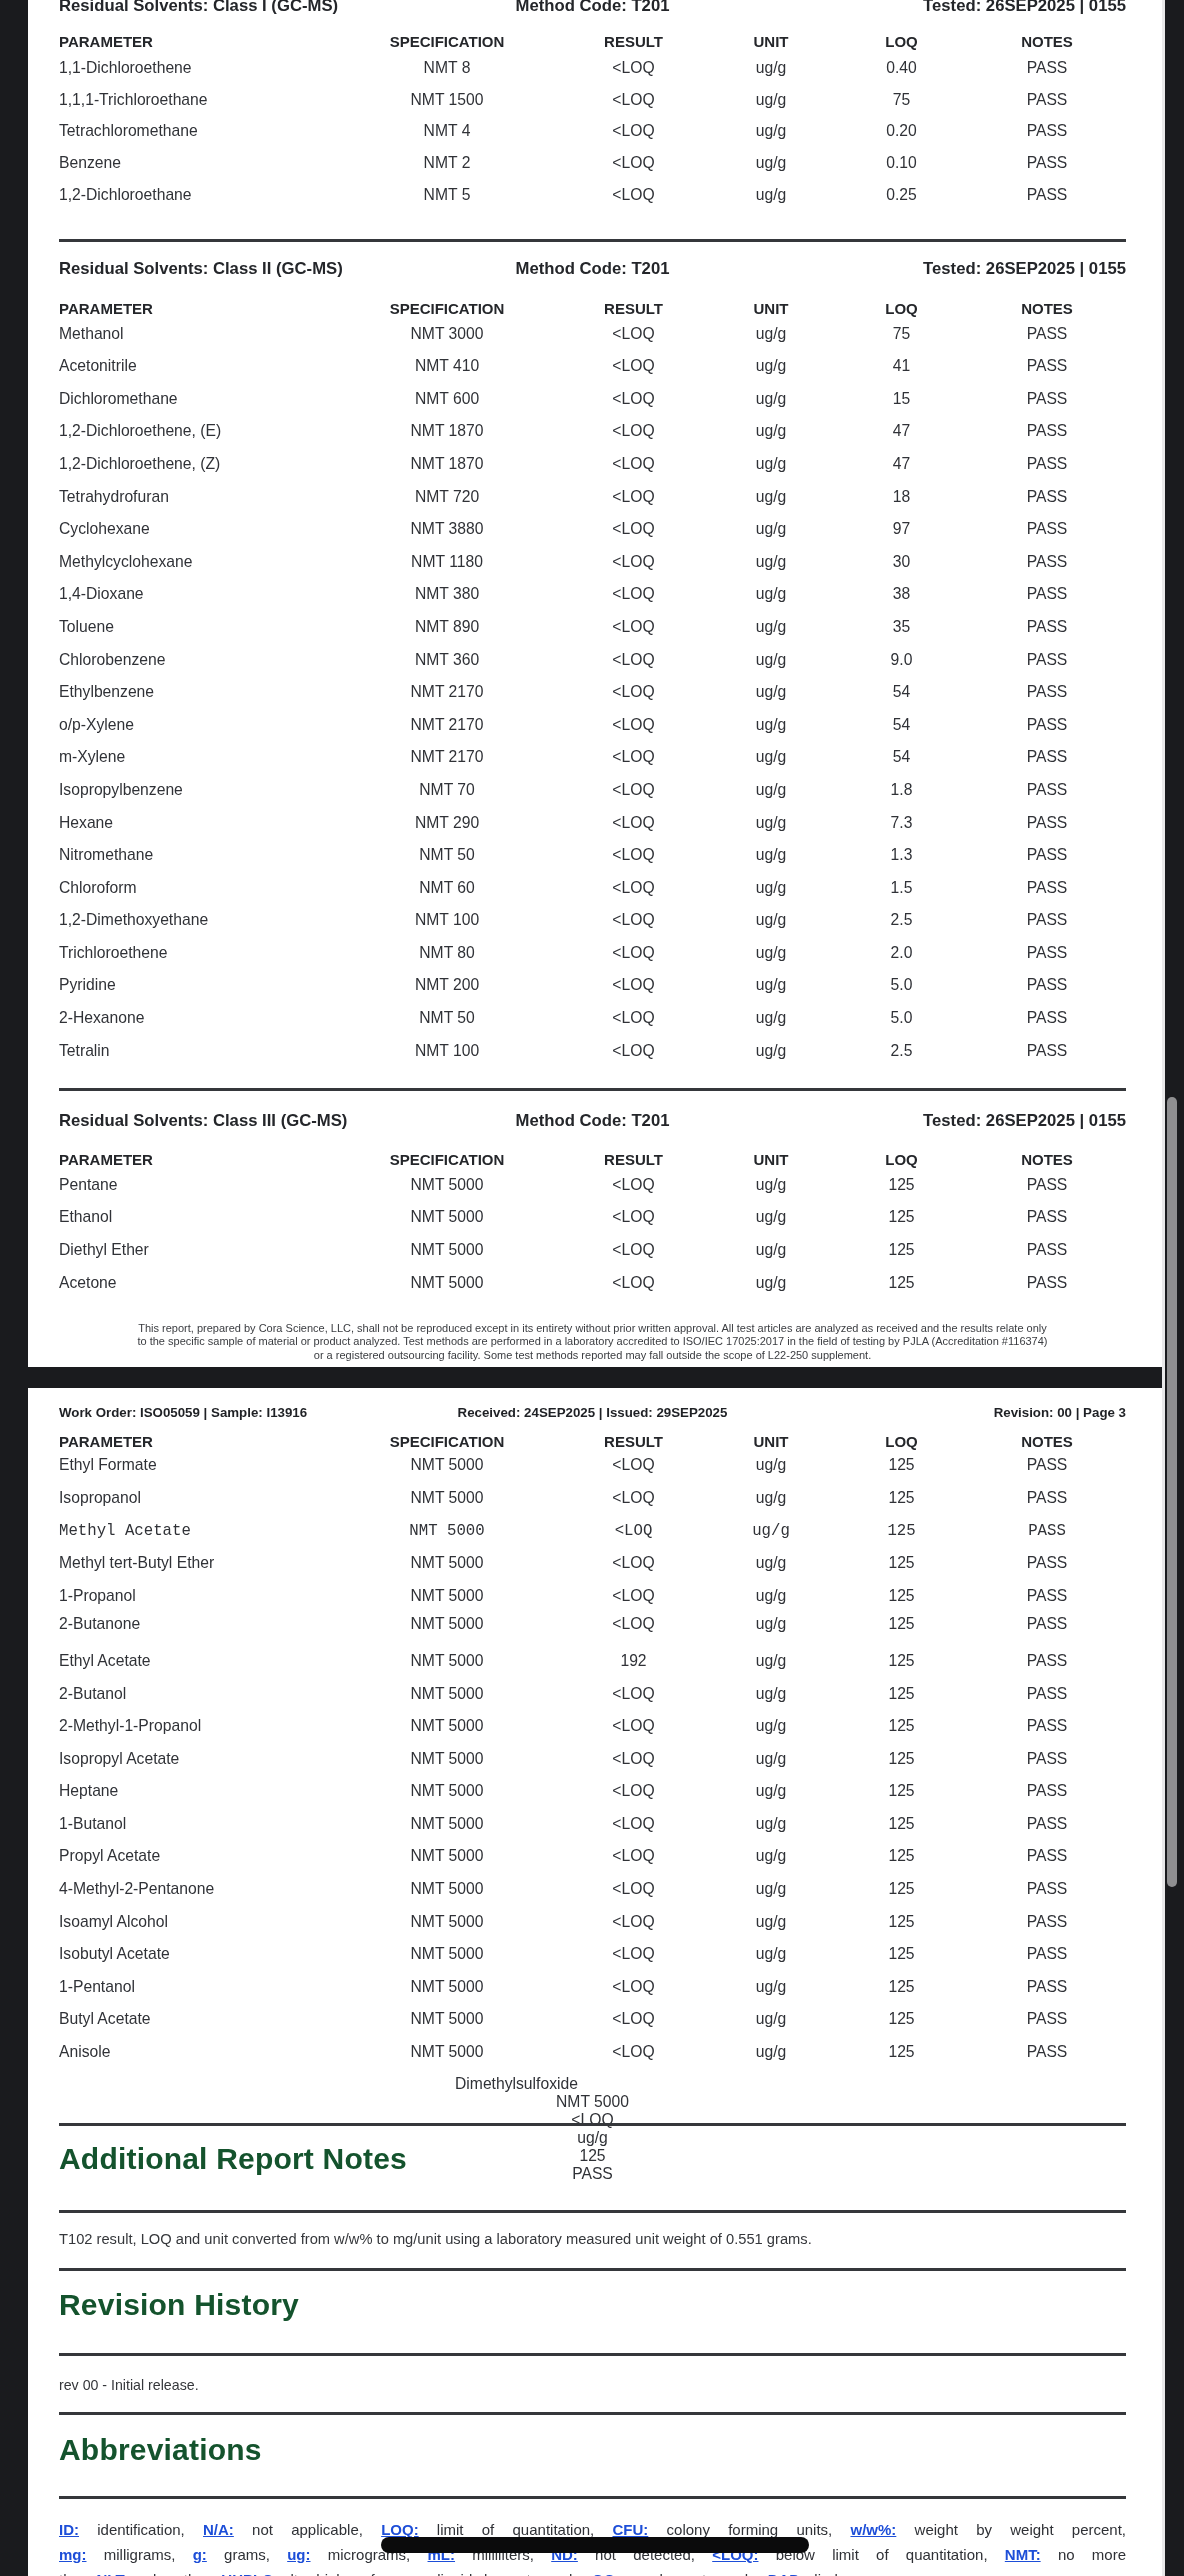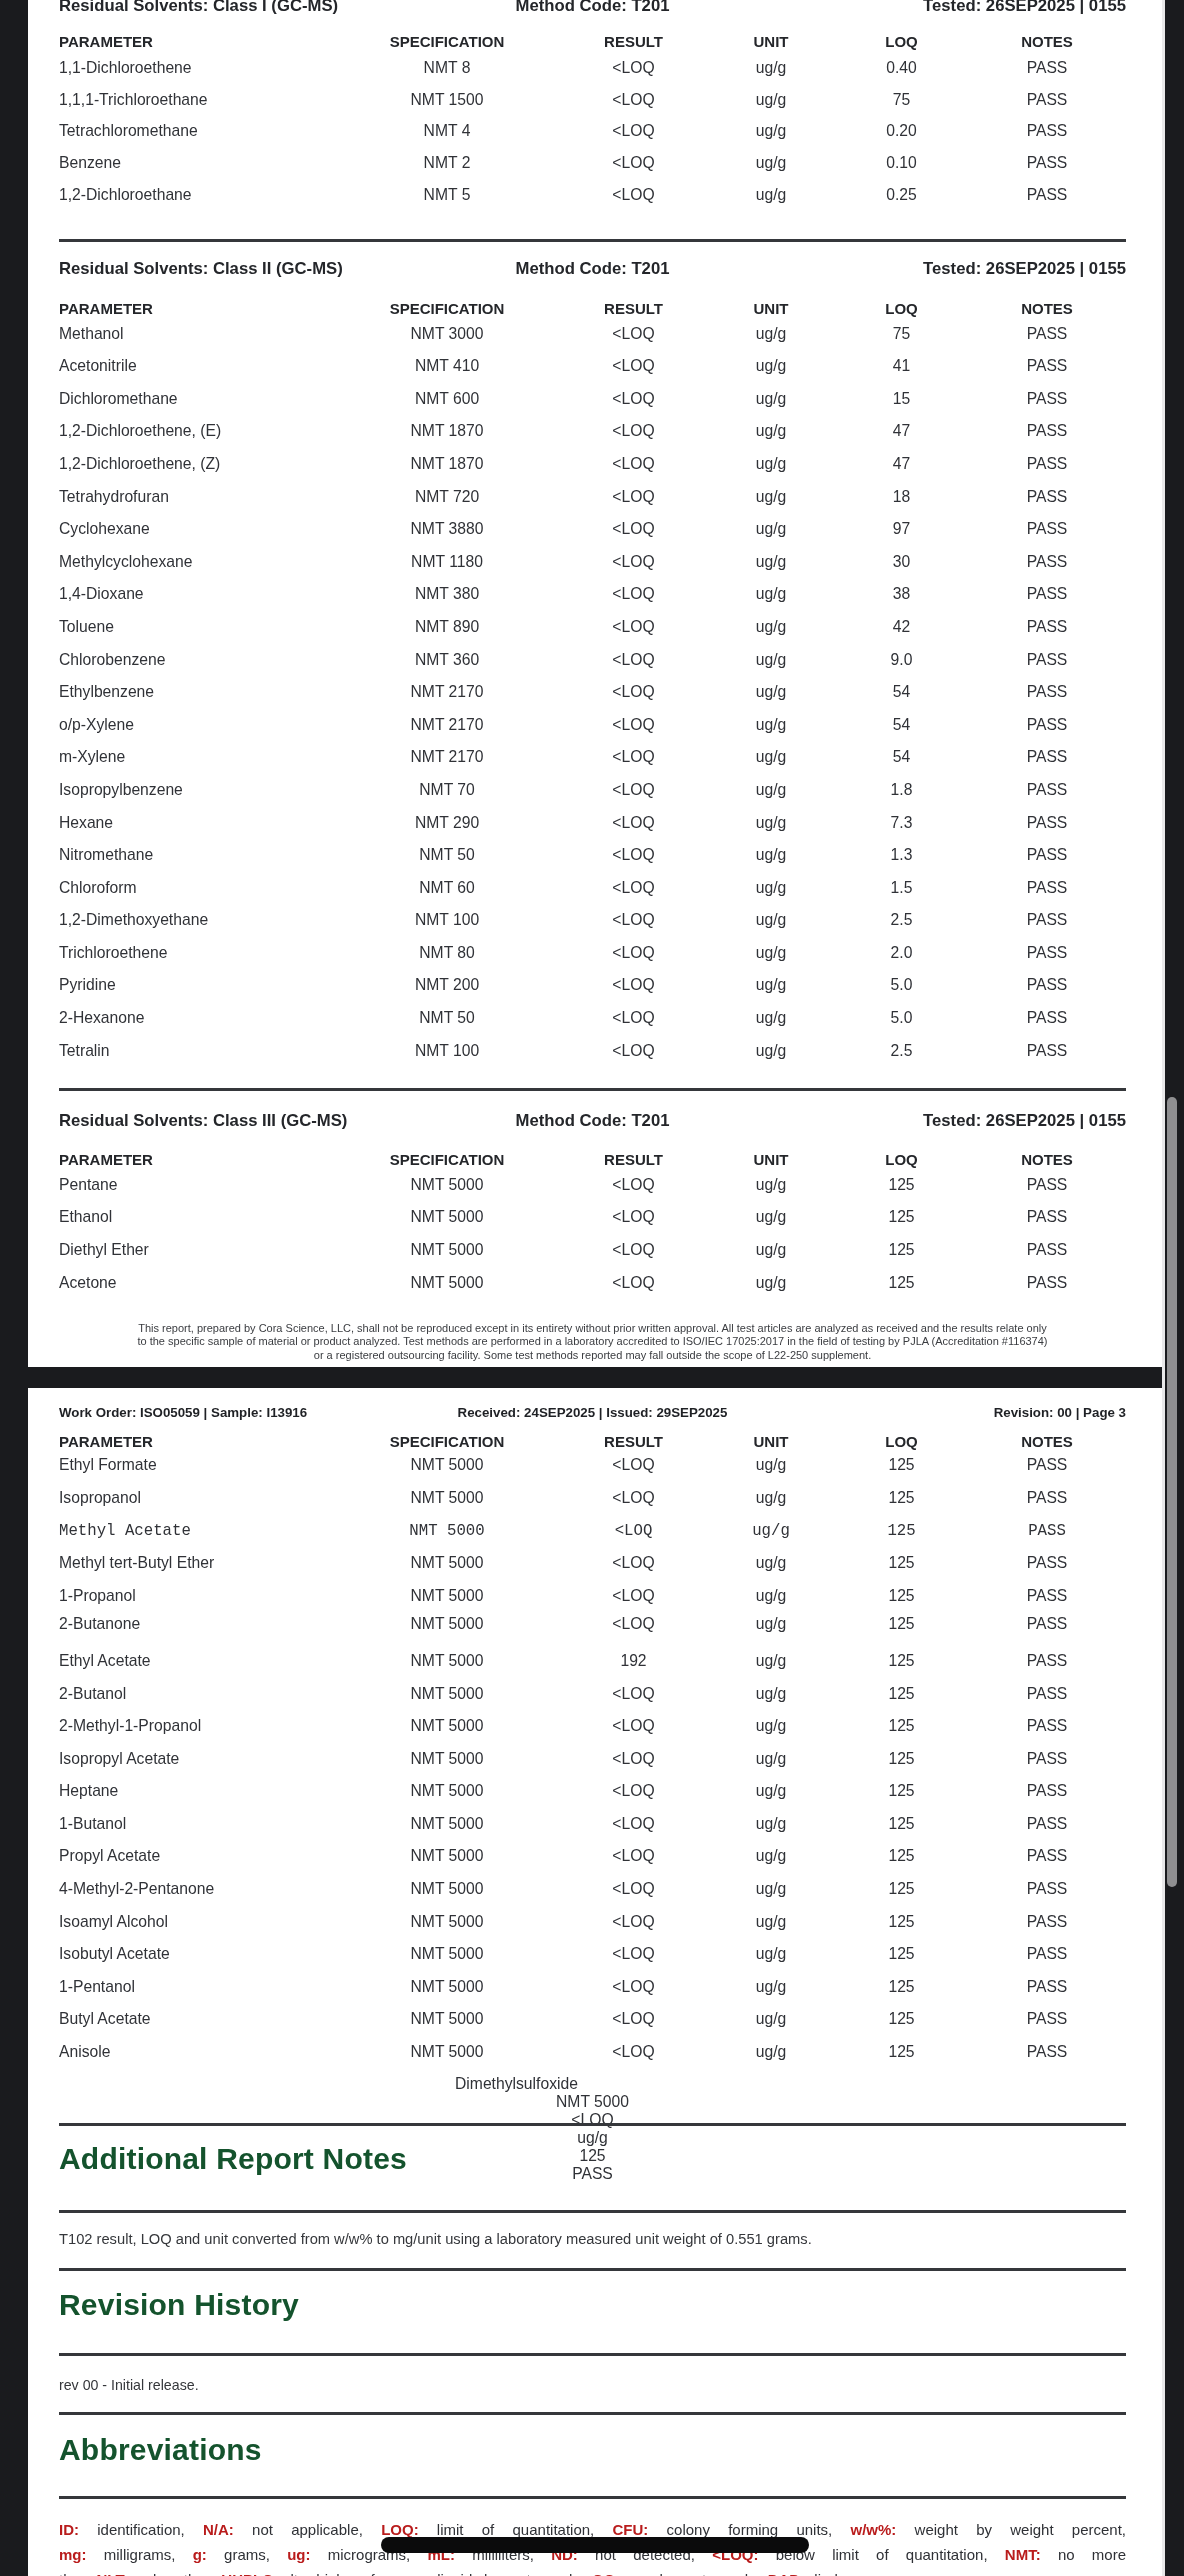--- a/index.html
+++ b/index.html
@@ -38,21 +38,21 @@
   .disclaimer { text-align:center; font-size:11px; line-height:13.4px; color:#3a3c40; }
 
   .p3-header { position:relative; height:17.7px; font-size:13.3px; font-weight:bold; color:#1f2125; }
 
   .big-heading { font-size:30px; font-weight:700; color:#14532d; letter-spacing:0.2px; }
   .body-note  { font-size:14.7px; color:#35373b; }
 
   .abbrev { font-size:15px; line-height:25px; color:#2f3136; }
   .abbrev .ln { text-align:justify; text-align-last:justify; white-space:normal; height:25px; overflow:visible; }
   .abbrev .ln.last { text-align-last:left; }
-  .abbrev b { color:#b91c1c; }
+  .abbrev b { color:#1d4ed8;text-decoration:underline; }
 
   #page-badge { position:absolute; left:1015px; top:88px; width:146px; height:93px;
                 background:#d8d8da; border-radius:21.6px; z-index:7;
                 display:flex; align-items:center; justify-content:center;
                 font-size:41px; font-weight:bold; color:#141518; }
 
   #redaction-pill { position:absolute; left:381px; top:2537px; width:428px; height:15.7px;
                     background:#0b0b0c; border-radius:7.9px; z-index:8; }
 </style>
 </head>
@@ -210,21 +210,21 @@
           <span class="c2">&lt;LOQ</span>
           <span class="c3">ug/g</span>
           <span class="c4">38</span>
           <span class="c5">PASS</span>
         </div>
         <div class="data-row" style="top: 618px;">
           <span class="c0">Toluene</span>
           <span class="c1">NMT 890</span>
           <span class="c2">&lt;LOQ</span>
           <span class="c3">ug/g</span>
-          <span class="c4">42</span>
+          <span class="c4">35</span>
           <span class="c5">PASS</span>
         </div>
         <div class="data-row" style="top: 651px;">
           <span class="c0">Chlorobenzene</span>
           <span class="c1">NMT 360</span>
           <span class="c2">&lt;LOQ</span>
           <span class="c3">ug/g</span>
           <span class="c4">9.0</span>
           <span class="c5">PASS</span>
         </div>

